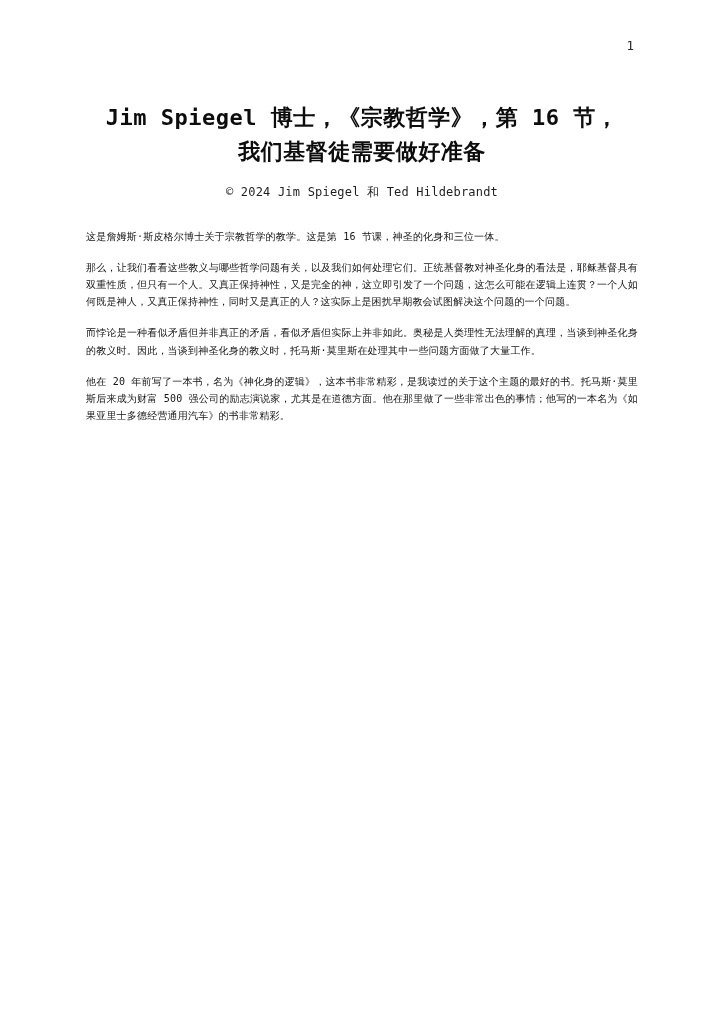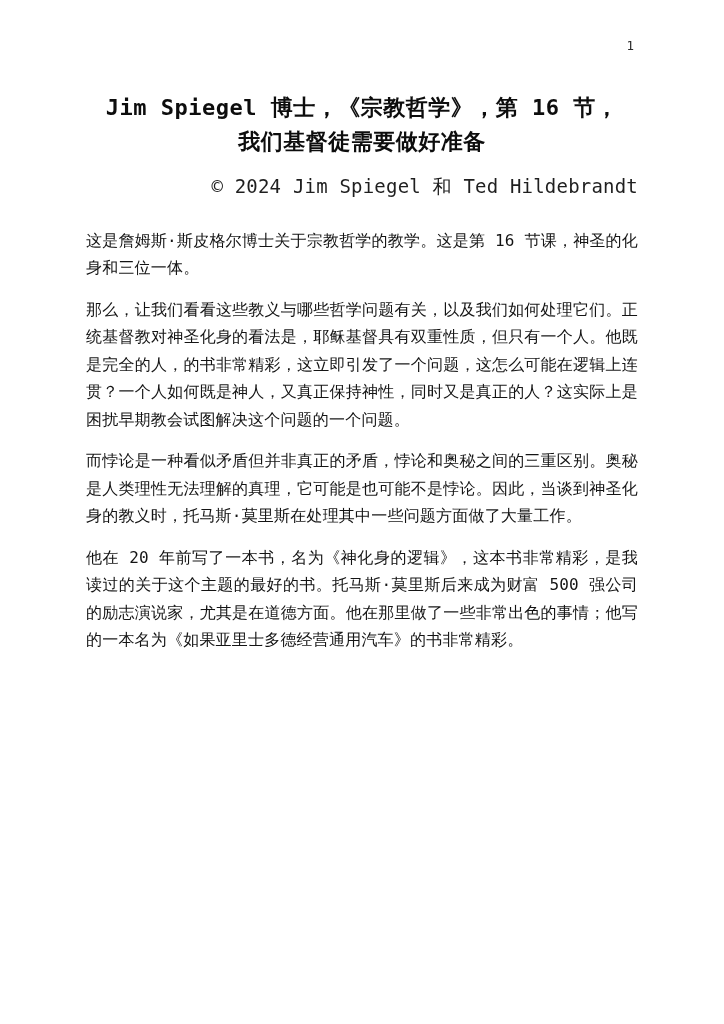--- a/index.html
+++ b/index.html
@@ -24,45 +24,45 @@
     position: absolute;
     top: 38px;
     right: 90px;
     font-size: 12.5px;
     color: #2a2a2a;
   }
   .content {
     position: absolute;
     left: 86px;
     right: 86px;
-    top: 76px;
+    top: 86px;
   }
   .doc-title {
     text-align: center;
     font-weight: bold;
     font-size: 22px;
     line-height: 1.55;
     letter-spacing: 0.5px;
     color: #0d0d0d;
   }
   .doc-title .title-line {
     display: block;
   }
   .copyright {
-    text-align: right;
-    font-size: 19px;
+    text-align: center;
+    font-size: 12px;
     margin-top: 7px;
     color: #1f1f1f;
     letter-spacing: 0.2px;
   }
   .body-text {
     margin-top: 27px;
   }
   .body-text p {
-    font-size: 16px;
+    font-size: 10px;
     line-height: 1.72;
     text-align: justify;
     text-justify: inter-ideograph;
     margin: 0 0 14px 0;
     letter-spacing: 0.2px;
     color: #141414;
   }
 </style>
 </head>
 <body>
@@ -75,19 +75,19 @@
 
     <h1 class="doc-title">
       <span class="title-line">Jim Spiegel 博士，《宗教哲学》，第 16 节，</span>
       <span class="title-line">我们基督徒需要做好准备</span>
     </h1>
 
     <div class="copyright">© 2024 Jim Spiegel 和 Ted Hildebrandt</div>
 
     <div class="body-text">
       <p>这是詹姆斯·斯皮格尔博士关于宗教哲学的教学。这是第 16 节课，神圣的化身和三位一体。</p>
-      <p>那么，让我们看看这些教义与哪些哲学问题有关，以及我们如何处理它们。正统基督教对神圣化身的看法是，耶稣基督具有双重性质，但只有一个人。他既是完全的人，的书非常精彩，这立即引发了一个问题，这怎么可能在逻辑上连贯？一个人如何既是神人，又真正保持神性，同时又是真正的人？这实际上是困扰早期教会试图解决这个问题的一个问题。</p>
-      <p>而悖论是一种看似矛盾但并非真正的矛盾，悖论和奥秘之间的三重区别。奥秘是人类理性无法理解的真理，它可能是也可能不是悖论。因此，当谈到神圣化身的教义时，托马斯·莫里斯在处理其中一些问题方面做了大量工作。</p>
+      <p>那么，让我们看看这些教义与哪些哲学问题有关，以及我们如何处理它们。正统基督教对神圣化身的看法是，耶稣基督具有双重性质，但只有一个人。又真正保持神性，又是完全的神，这立即引发了一个问题，这怎么可能在逻辑上连贯？一个人如何既是神人，又真正保持神性，同时又是真正的人？这实际上是困扰早期教会试图解决这个问题的一个问题。</p>
+      <p>而悖论是一种看似矛盾但并非真正的矛盾，看似矛盾但实际上并非如此。奥秘是人类理性无法理解的真理，当谈到神圣化身的教义时。因此，当谈到神圣化身的教义时，托马斯·莫里斯在处理其中一些问题方面做了大量工作。</p>
       <p>他在 20 年前写了一本书，名为《神化身的逻辑》，这本书非常精彩，是我读过的关于这个主题的最好的书。托马斯·莫里斯后来成为财富 500 强公司的励志演说家，尤其是在道德方面。他在那里做了一些非常出色的事情；他写的一本名为《如果亚里士多德经营通用汽车》的书非常精彩。</p>
     </div>
 
   </div>
 </div>
 
 </body></html>

